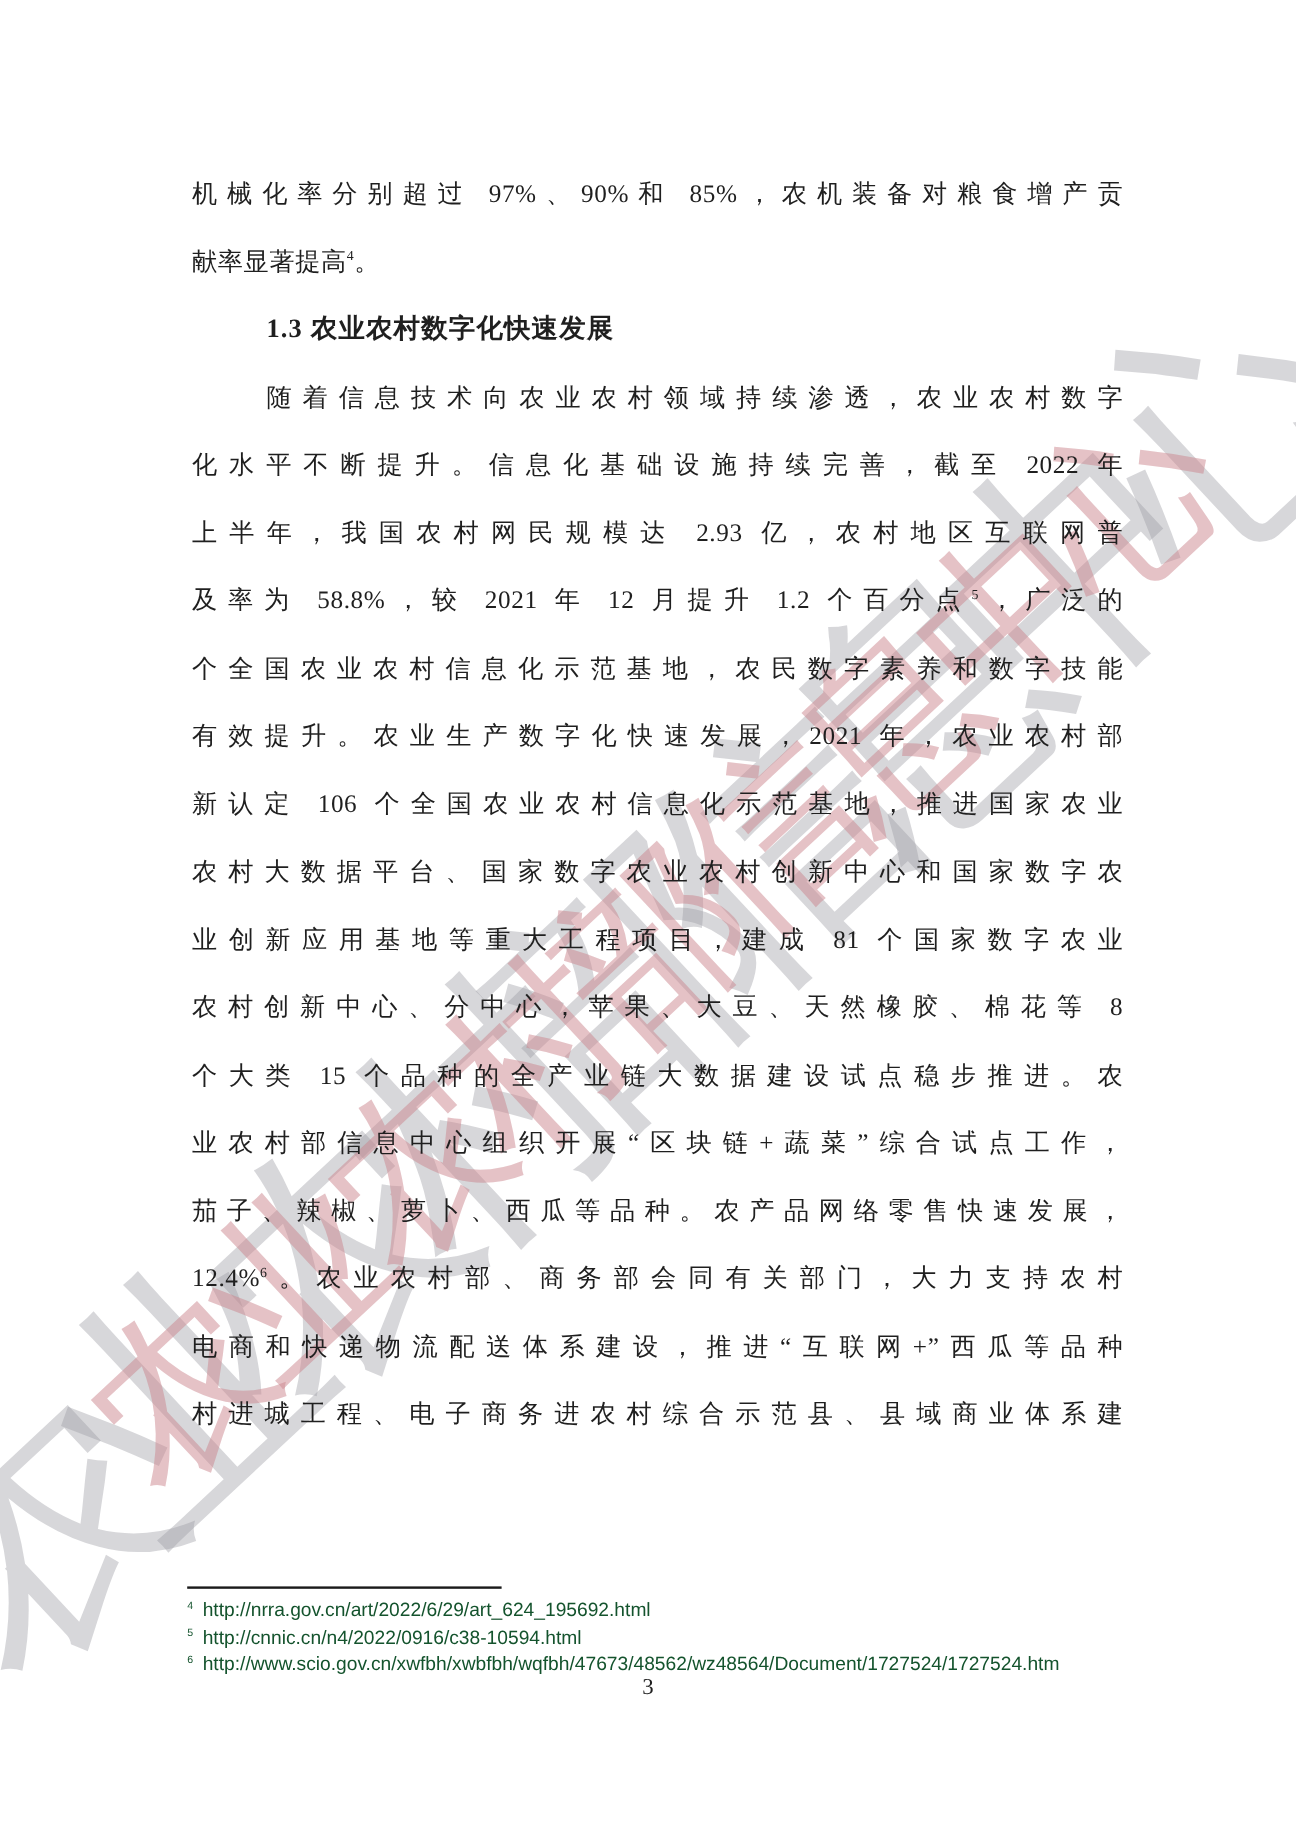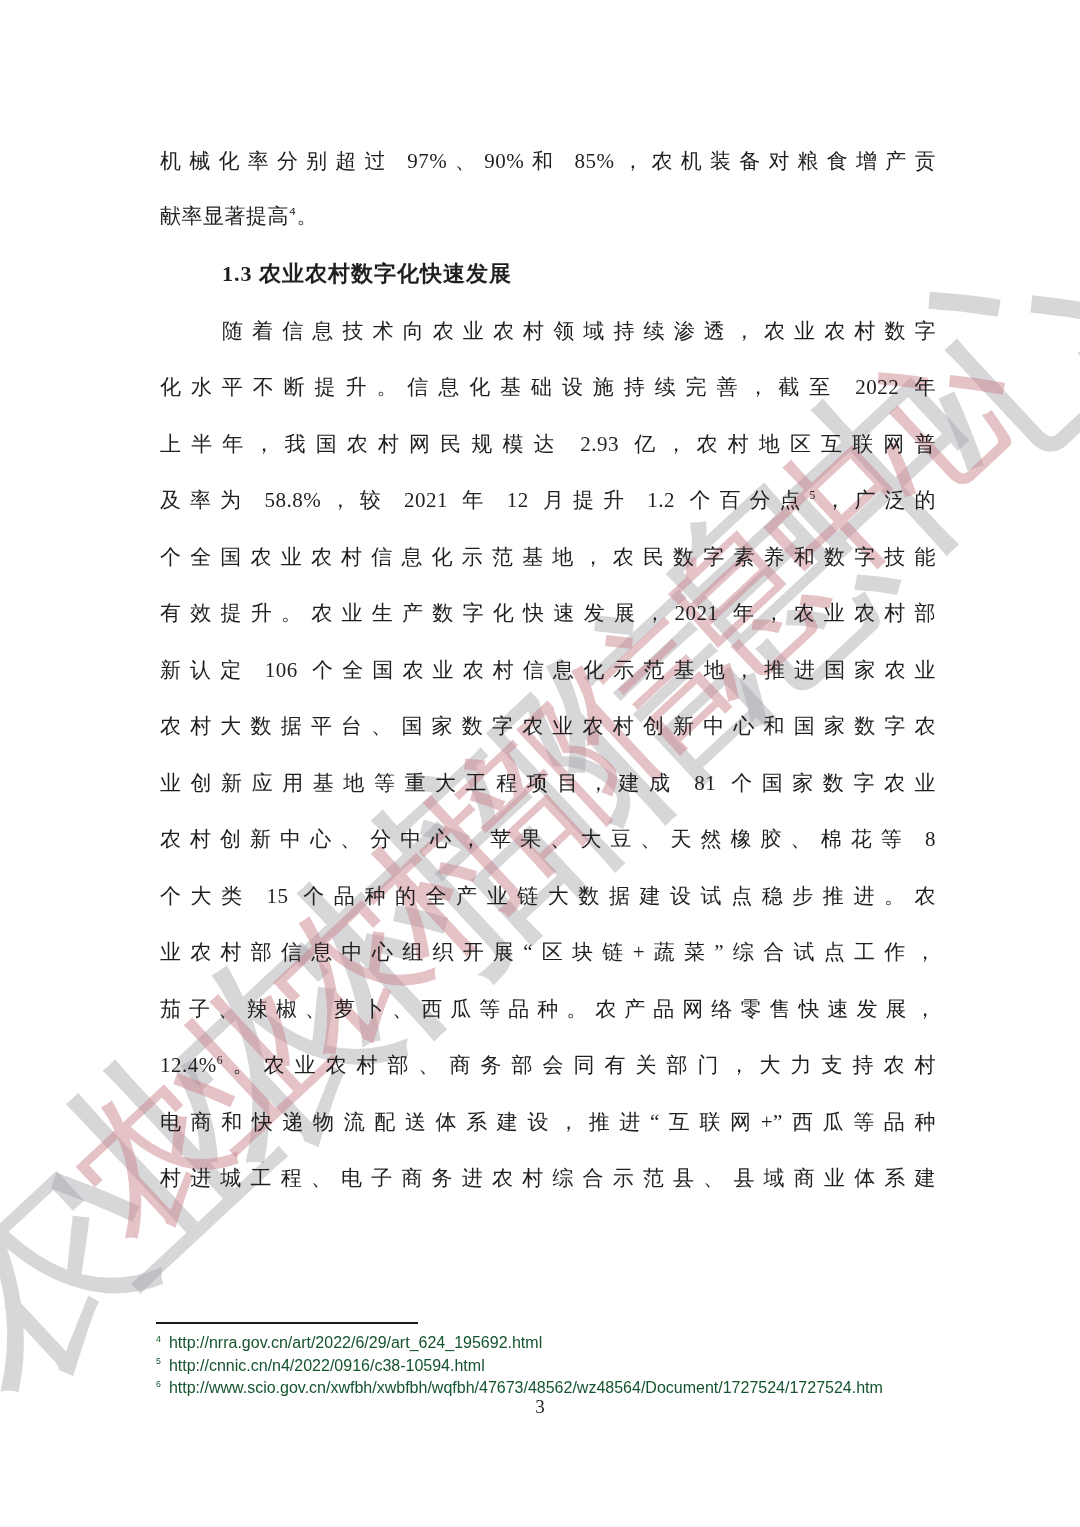--- a/index.html
+++ b/index.html
@@ -26,21 +26,21 @@
   }
   
   .content {
     position:absolute; left:160px; top:133px; width:776px; z-index:1;
   }
   .tline {
     font-size:21px; line-height:56.5px; height:56.5px;
     text-align:justify; text-align-last:justify;
     letter-spacing:0.5px; white-space:normal;
   }
-  .tline.flush { text-align-last:left;font-family:Liberation Mono, monospace; }
+  .tline.flush { text-align-last:left; }
   .tline.indent { padding-left:62px; }
   .tline sup, .fn sup {
     font-size:0.55em; vertical-align:super; line-height:0;
   }
   .heading {
     font-size:22px; line-height:56.5px; height:56.5px;
     font-weight:bold; padding-left:62px; text-align:center; text-align-last:left;
     letter-spacing:1px;
   }
   

